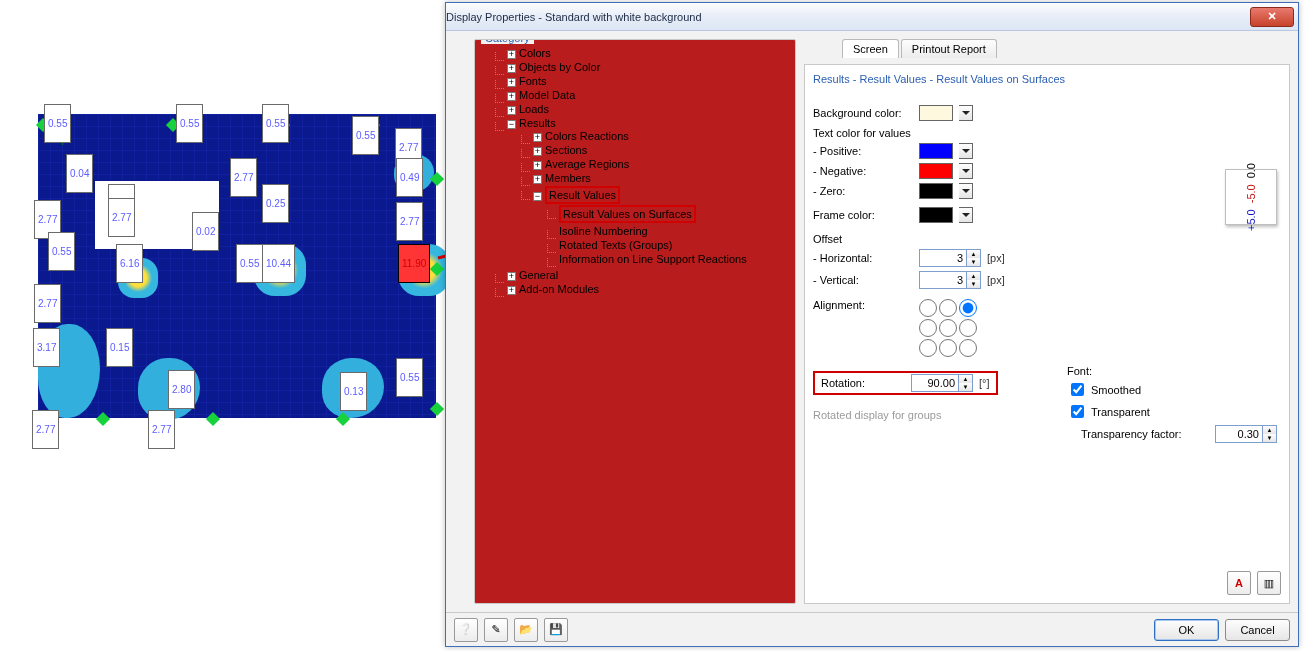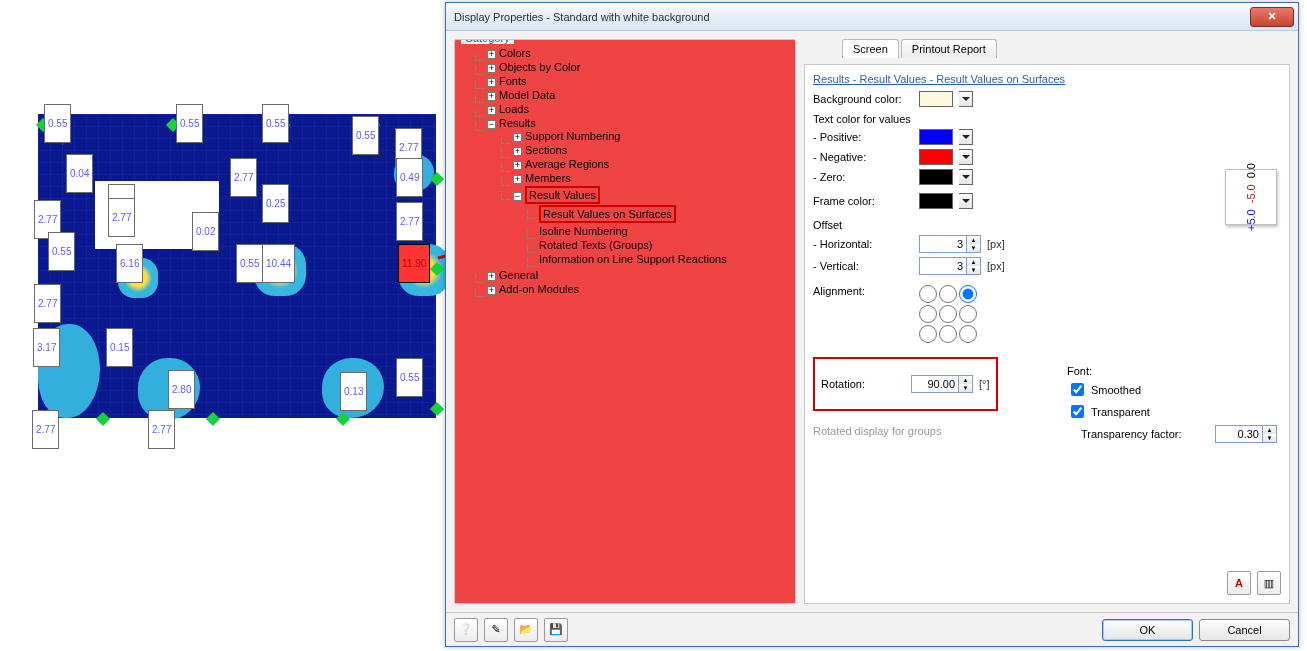--- a/index.html
+++ b/index.html
@@ -42,32 +42,32 @@
   svg.arrows { position: absolute; left: 0; top: 0; width: 1307px; height: 651px; pointer-events: none; }
 
   
   .dialog {
     position: absolute; right: 8px; top: 2px; width: 854px; height: 645px;
     border: 1px solid #3e6fb8; background: #f2f2f2;
     box-shadow: 0 0 6px rgba(0,0,0,.25);
     display: flex; flex-direction: column;
   }
   .titlebar {
-    height: 28px; display: flex; align-items: center; padding-left: 8px;
+    height: 28px; display: flex; align-items: center; 
     background: linear-gradient(#fdfdfe,#e9eef8 45%,#dce6f5);
     border-bottom: 1px solid #b8c7df;
   }
   .titlebar .title { flex: 1; color: #1b2b44; }
   .closebtn {
     width: 44px; height: 20px; margin-right: 4px;
     background: linear-gradient(#e87a6e,#c7432b); border: 1px solid #8d2a1a; border-radius: 3px;
     display: flex; align-items: center; justify-content: center; color: #fff; font-weight: bold;
   }
   .dialog-body { flex: 1; display: flex; padding: 8px; gap: 8px; }
-  .group { border: 1px solid #c9c9c9; background: #ef4444; border-radius: 2px; padding: 6px; position: relative; }
+  .group { border: 1px solid #c9c9c9; background: #b91c1c; border-radius: 2px; padding: 6px; position: relative; margin-left: 20px; }
   .group > .legend { position: absolute; top: -8px; left: 6px; background: #f2f2f2; padding: 0 4px; color: #2b5fb0; }
 
   
   .catcol { width: 342px; display: flex; flex-direction: column; }
   .catcol .group { flex: 1; overflow: auto; }
   ul.tree, ul.tree ul { list-style: none; margin: 0; padding: 0 0 0 14px; }
   ul.tree li { position: relative; padding: 1px 0 1px 12px; white-space: nowrap; }
   ul.tree li::before {
     content: ""; position: absolute; left: 0; top: 6px; width: 8px; height: 8px;
     border-left: 1px dotted #8a8a8a; border-bottom: 1px dotted #8a8a8a;
@@ -80,36 +80,36 @@
 
   
   .rightcol { flex: 1; display: flex; flex-direction: column; gap: 6px; }
   .tabs { display: flex; gap: 2px; margin-left: 38px; }
   .tab {
     padding: 3px 10px; border: 1px solid #b9b9b9; border-bottom: none;
     background: linear-gradient(#fdfdfd,#ececec); border-radius: 3px 3px 0 0; cursor: pointer;
   }
   .tab.active { background: #fff; font-weight: 400; }
   .tabpanel { flex: 1; border: 1px solid #c9c9c9; background: #fff; padding: 8px; position: relative; }
-  .section-head { color: #2b5fb0; margin-bottom: 6px; text-decoration: underline; }
+  .section-head { color: #2b5fb0; margin-bottom: 20px; }
   .form-row { display: flex; align-items: center; gap: 6px; margin: 4px 0; }
   .form-row .lbl { width: 100px; }
   .colorswatch {
     width: 34px; height: 16px; border: 1px solid #666; display: inline-block;
   }
   .dropbtn { width: 14px; height: 16px; border: 1px solid #666; border-left: none; background: linear-gradient(#fdfdfd,#e6e6e6); display: inline-flex; align-items: center; justify-content: center; cursor: pointer; }
   .dropbtn::after { content: ""; border: 4px solid transparent; border-top-color: #222; margin-top: 3px; }
   .spinwrap { display: inline-flex; border: 1px solid #7e9ecd; height: 18px; }
   .spinwrap input { width: 46px; border: none; text-align: right; padding-right: 3px; outline: none; }
   .spinbtns { display: flex; flex-direction: column; }
   .spinbtns span { width: 14px; height: 9px; border-left: 1px solid #7e9ecd; background: linear-gradient(#fdfdfd,#e6e6e6); font-size: 6px; text-align: center; line-height: 8px; cursor: pointer; }
   .unit { color: #333; }
   .radio-grid { display: grid; grid-template-columns: repeat(3, 18px); grid-auto-rows: 18px; gap: 2px; }
   .radio-grid input { margin: 0; }
-  .rot-outline { border: 2px solid #d10000; padding: 16px 6px; display: inline-flex; align-items: center; gap: 6px; }
+  .rot-outline { border: 2px solid #d10000; padding: 1px 6px; display: inline-flex; align-items: center; gap: 6px; }
   .disabled { color: #9a9a9a; }
   .checkbox-row { display: flex; align-items: center; gap: 4px; margin: 3px 0; }
 
   .preview {
     position: absolute; right: 12px; top: 104px; width: 52px; height: 56px;
     background: #fff; border: 1px solid #bfbfbf; box-shadow: 1px 2px 3px rgba(0,0,0,.25);
     display: flex; align-items: center; justify-content: center;
   }
   .preview .rot { transform: rotate(-90deg); display: flex; gap: 6px; font-size: 9px; }
   .preview .rot span:nth-child(1){ color: #1414c9; }
@@ -119,21 +119,21 @@
   .iconbtn {
     width: 24px; height: 24px; border: 1px solid #9a9a9a; border-radius: 2px;
     background: linear-gradient(#fff,#ececec); display: inline-flex; align-items: center; justify-content: center; cursor: pointer;
   }
 
   
   .identical { height: 58px; }
   .footer { height: 34px; display: flex; align-items: center; padding: 0 8px; gap: 6px; border-top: 1px solid #c9c9c9; background: #f2f2f2; }
   .footer .spacer { flex: 1; }
   .btn {
-    width: 91px; height: 22px; border: 1px solid #8a8a8a; border-radius: 3px;
+    width: 65px; height: 22px; border: 1px solid #8a8a8a; border-radius: 3px;
     background: linear-gradient(#fdfdfd,#e6e6e6); cursor: pointer;
   }
   .btn.primary { border-color: #2f6fc1; box-shadow: 0 0 0 1px #a9c8ef inset; }
 </style>
 </head>
 <body>
 
 <div class="fea-plot">
   <div class="mesh">
     <div class="cutout"></div>
@@ -215,21 +215,21 @@
       <div class="group">
         <span class="legend">Category</span>
         <ul class="tree">
           <li><span class="toggle">+</span><span class="label">Colors</span></li>
           <li><span class="toggle">+</span><span class="label">Objects by Color</span></li>
           <li><span class="toggle">+</span><span class="label">Fonts</span></li>
           <li><span class="toggle">+</span><span class="label">Model Data</span></li>
           <li><span class="toggle">+</span><span class="label">Loads</span></li>
           <li><span class="toggle">−</span><span class="label">Results</span>
             <ul>
-              <li><span class="toggle">+</span><span class="label">Support Numbering</span></li>
+              <li><span class="toggle">+</span><span class="label">Colors Reactions</span></li>
               <li><span class="toggle">+</span><span class="label">Sections</span></li>
               <li><span class="toggle">+</span><span class="label">Average Regions</span></li>
               <li><span class="toggle">+</span><span class="label">Members</span></li>
               <li><span class="toggle">−</span><span class="sel-outline"><span class="label">Result Values</span></span>
                 <ul>
                   <li class="sel"><span class="sel-outline"><span class="label">Result Values on Surfaces</span></span></li>
                   <li><span class="label">Isoline Numbering</span></li>
                   <li><span class="label">Rotated Texts (Groups)</span></li>
                   <li><span class="label">Information on Line Support Reactions</span></li>
                 </ul>

